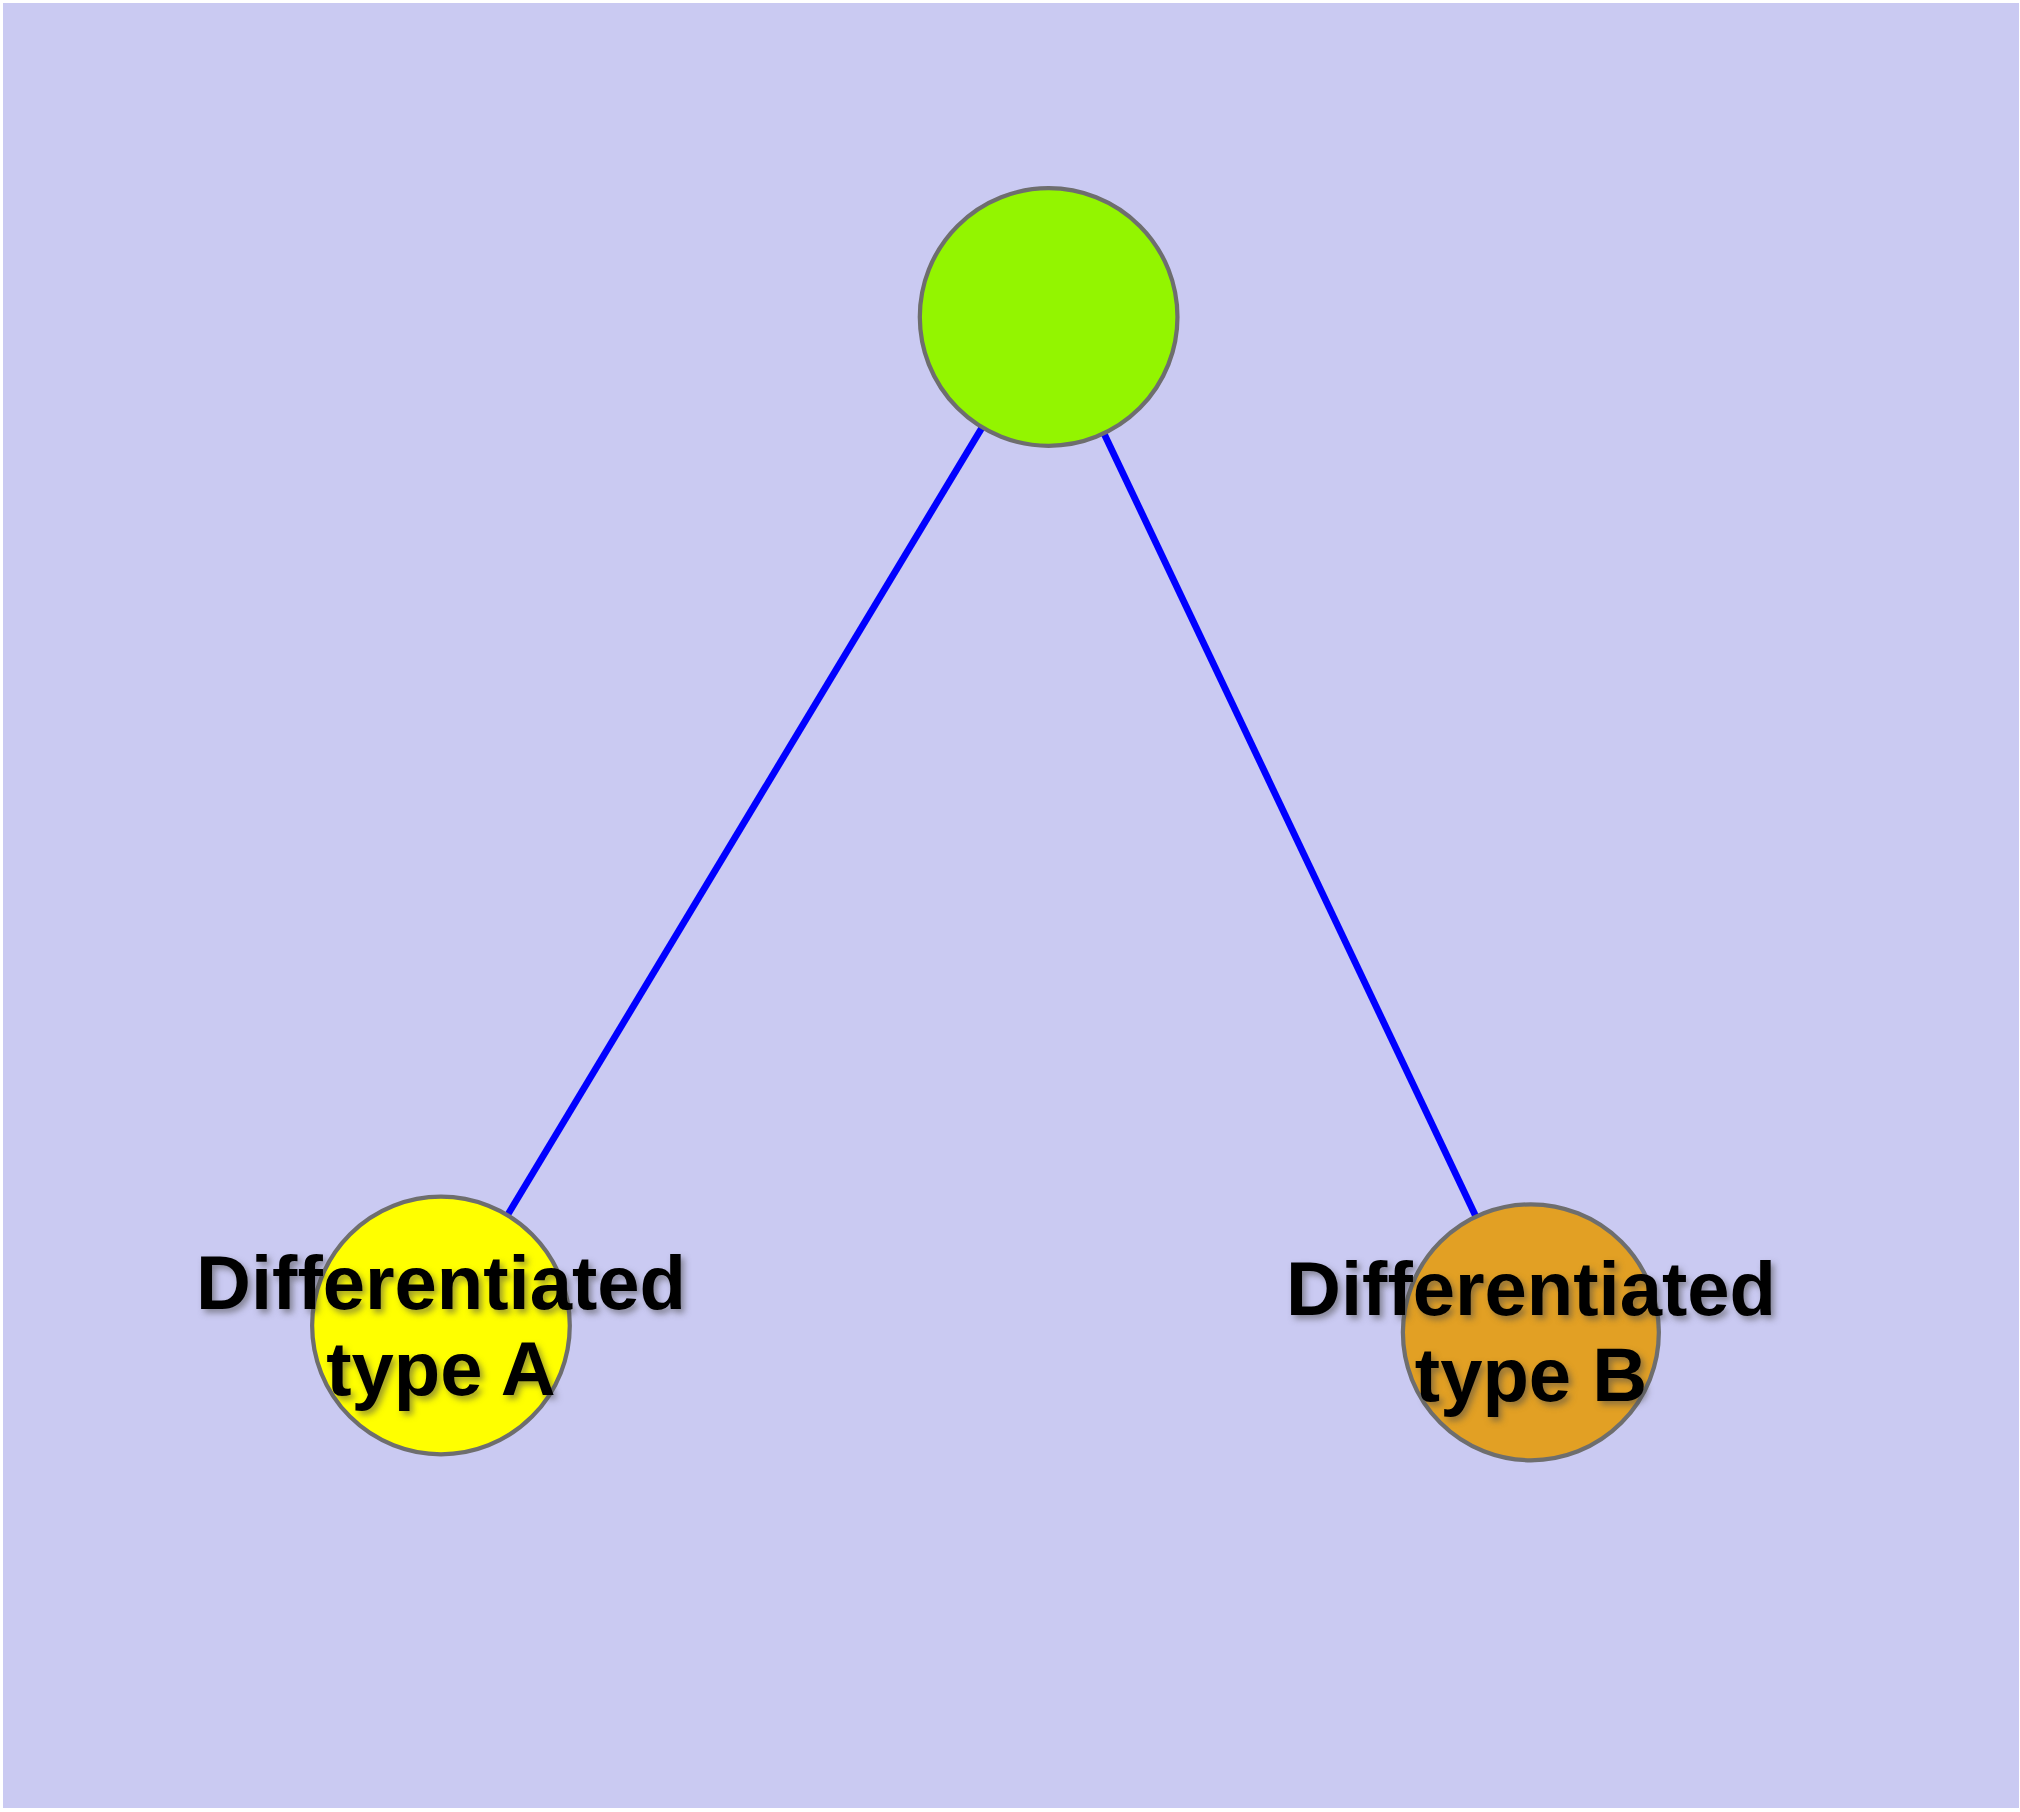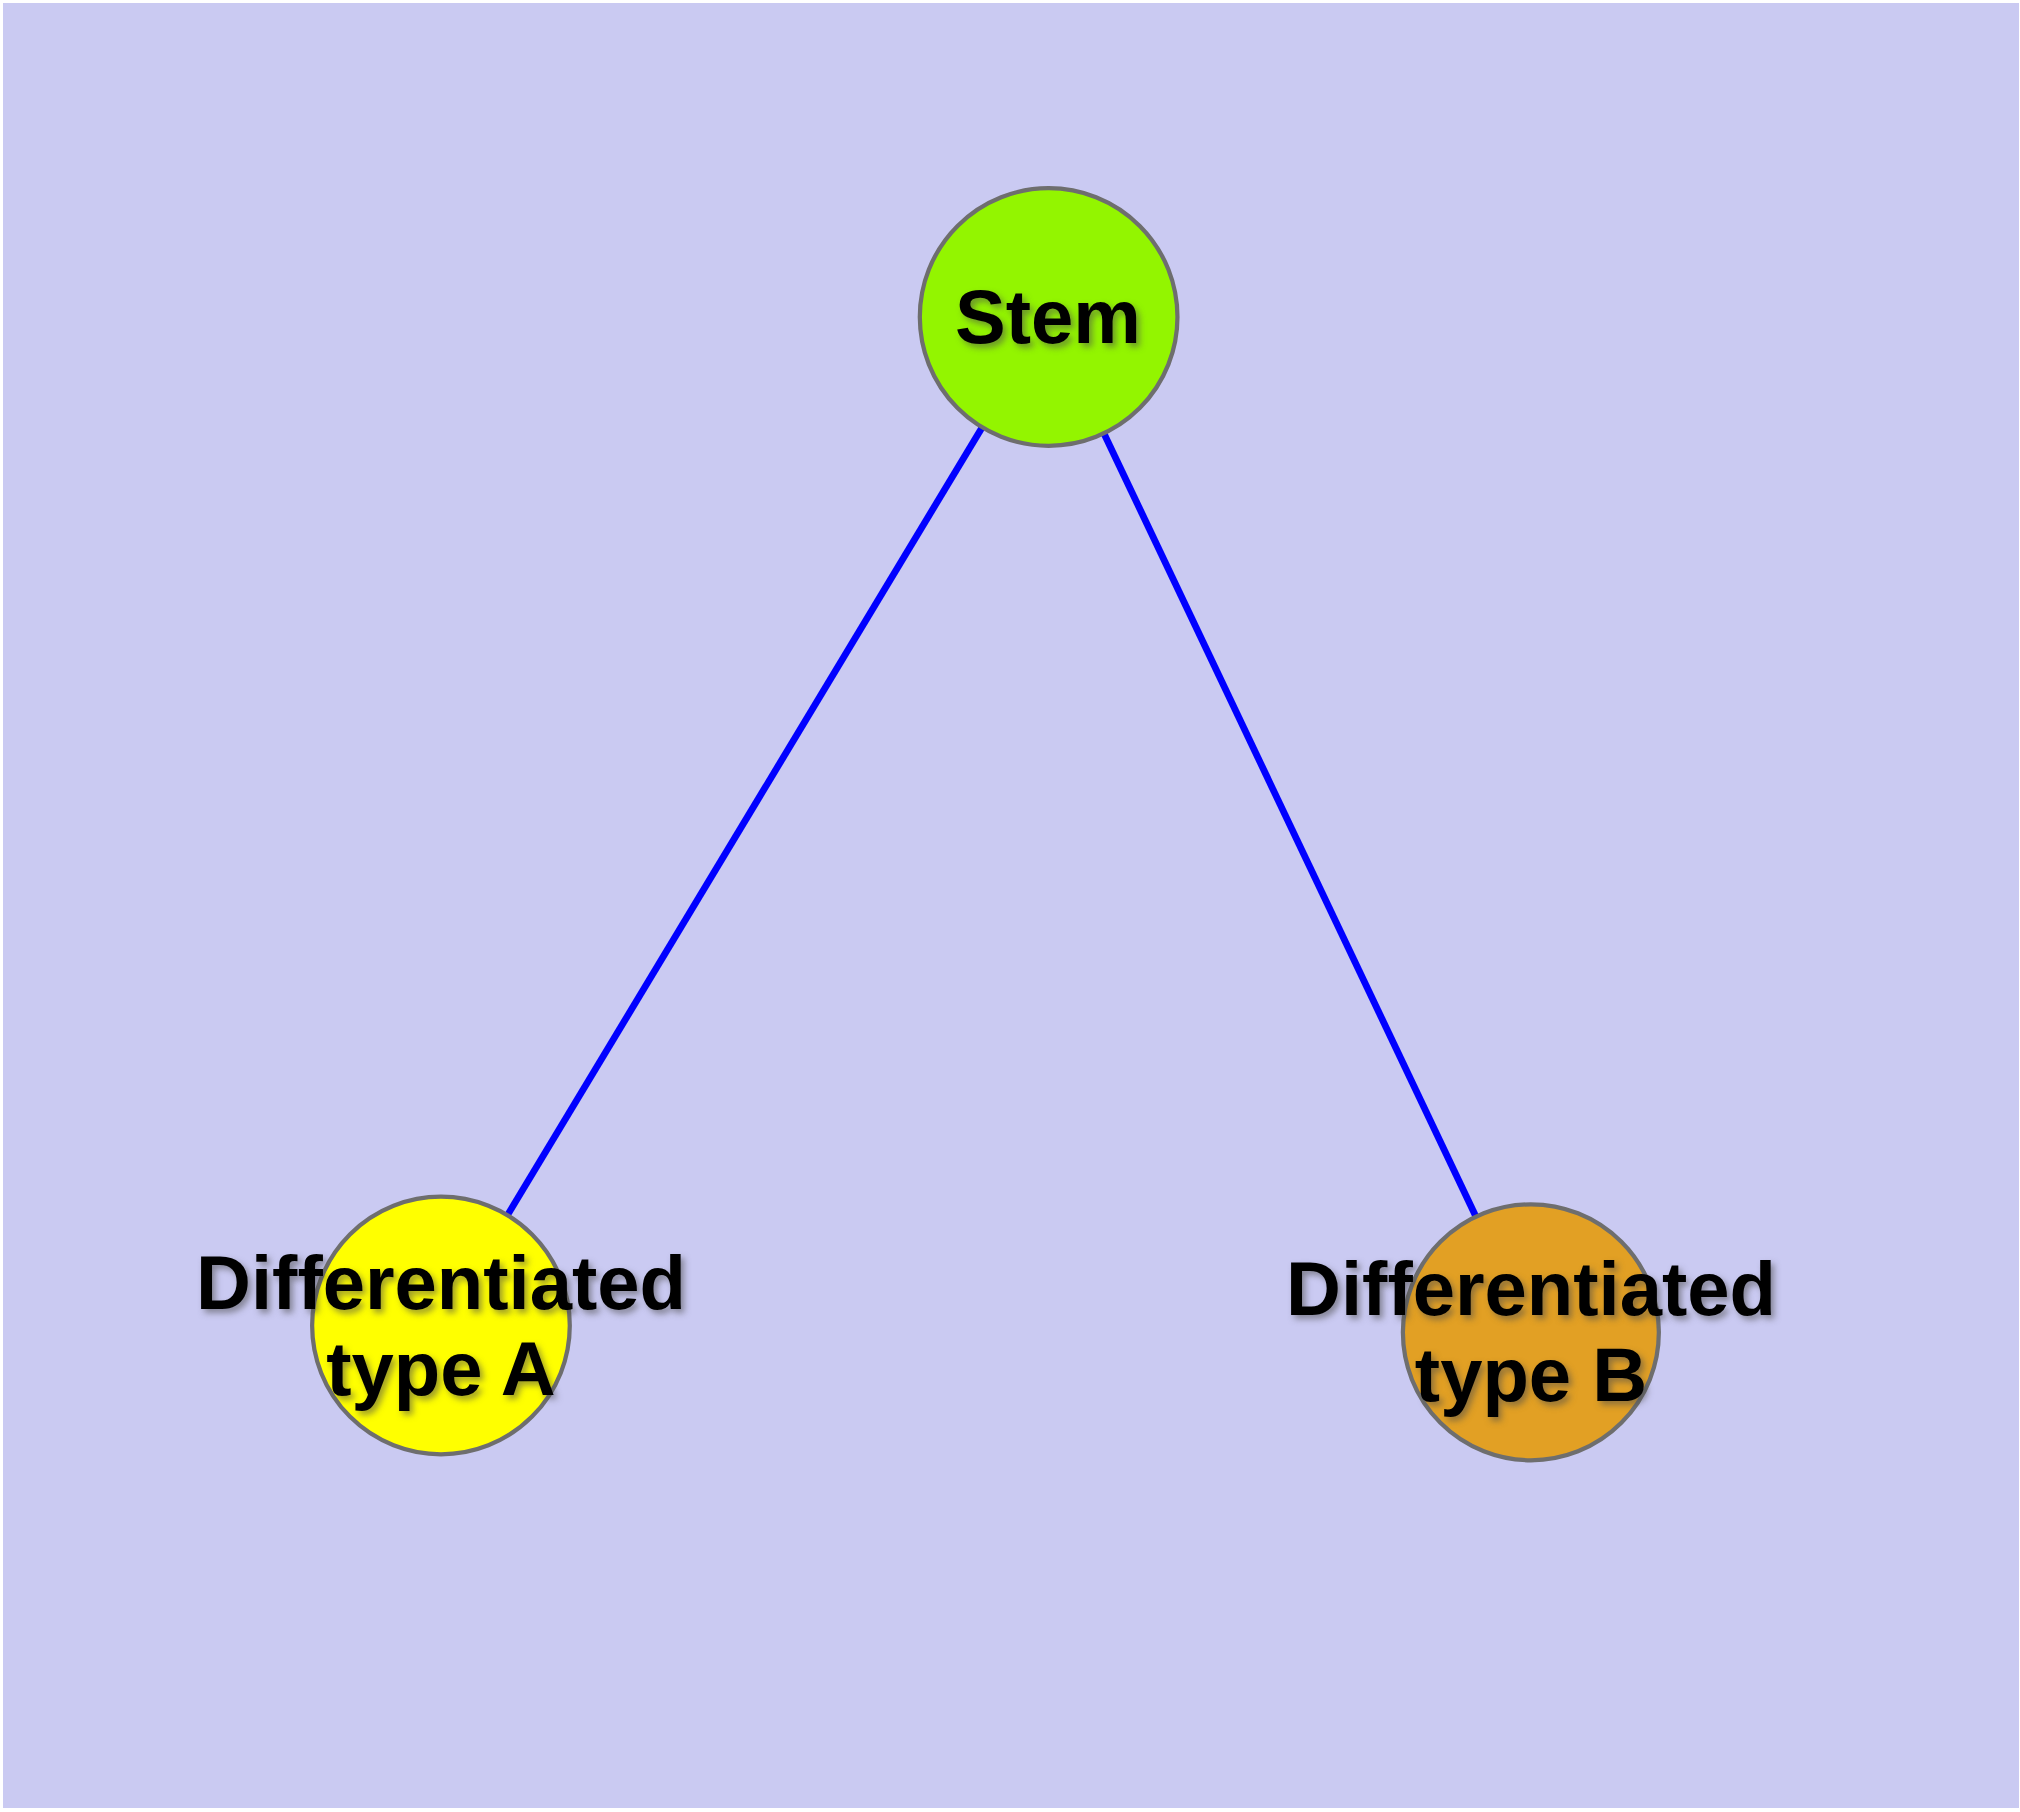--- a/index.html
+++ b/index.html
@@ -49,19 +49,18 @@
   <div class="paper" style="background: rgb(202, 202, 242);"></div>
 
   <svg class="graph-svg" viewBox="0 0 2384 2138">
     <line class="edge" x1="1237" y1="374" x2="520" y2="1564" stroke="#0000ff" stroke-width="8"></line>
     <line class="edge" x1="1237" y1="374" x2="1806" y2="1572" stroke="#0000ff" stroke-width="8"></line>
     <circle class="node" cx="1237" cy="374" r="152" fill="#93f500" stroke="#6e6e6e" stroke-width="5"></circle>
     <circle class="node" cx="520" cy="1564" r="152" fill="#ffff00" stroke="#6e6e6e" stroke-width="5"></circle>
     <circle class="node" cx="1806" cy="1572" r="151" fill="#e2a024" stroke="#6e6e6e" stroke-width="5"></circle>
   </svg>
 
-  <div class="node-label" style="left: 1048px; top: 317px; color: rgb(0, 0, 0);">Stem</div>
   <div class="node-label" style="left: 441px; top: 1326px; color: rgb(0, 0, 0);">Differentiated
 type A</div>
   <div class="node-label" style="left: 1531px; top: 1332px; color: rgb(0, 0, 0);">Differentiated
 type B</div>
 </div>
 
 
 </body></html>

